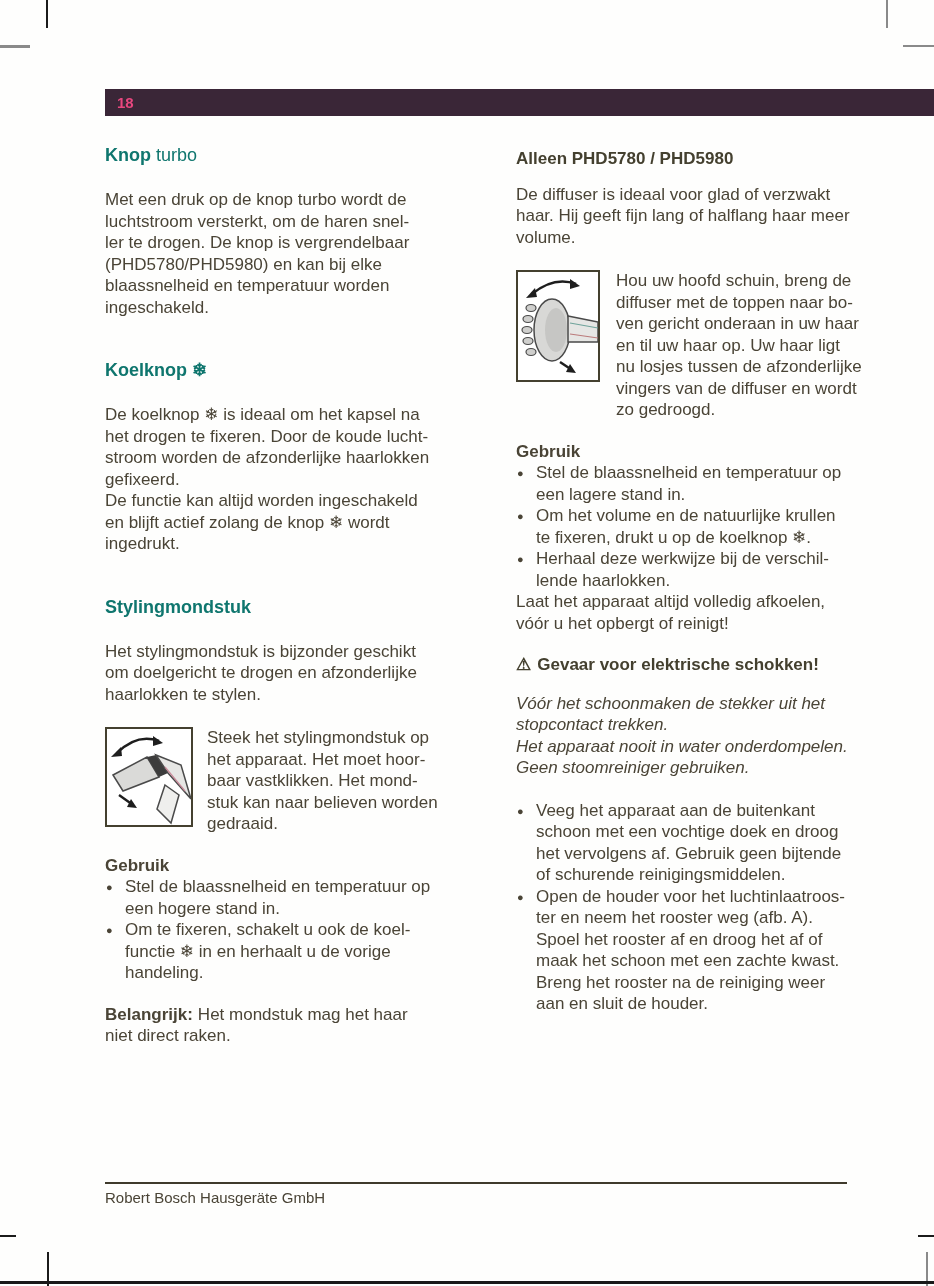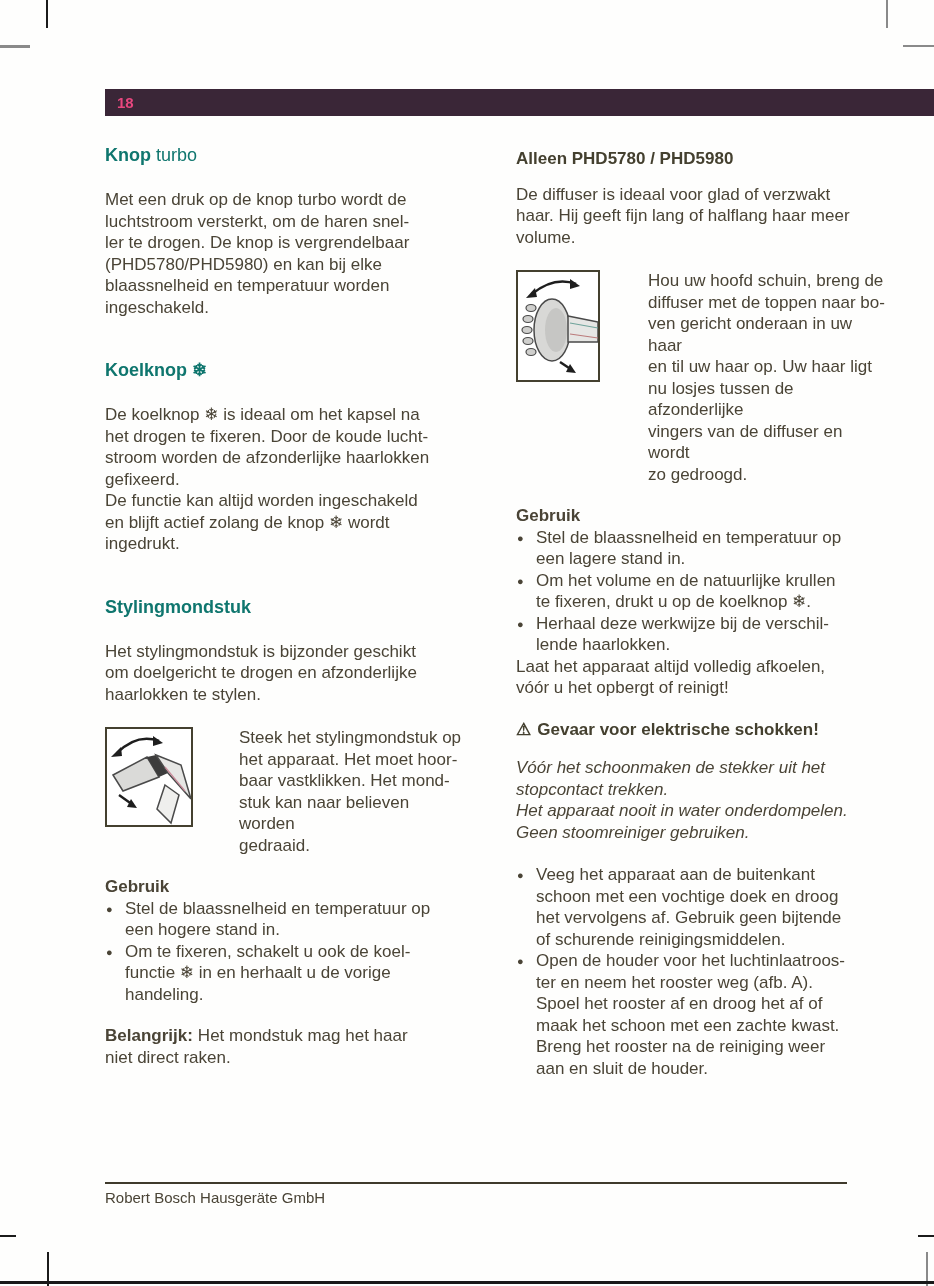--- a/index.html
+++ b/index.html
@@ -36,21 +36,21 @@
     font-size:18px; line-height:30px; font-weight:bold; color:#0f766e;
     margin:0 0 19px 0;
   }
   .t-normal { font-weight:normal; }
   .mt-lg { margin-top:37px; }
   .pre { white-space:pre-line; margin:0; }
   .gap-sm { margin-bottom:22px; }
 
   .model-note { font-weight:bold; font-size:17px; margin:8px 0 14px 0; color:#44402f; }
 
-  .figure-row { display:flex; align-items:flex-start; margin:22px 0 0 0;gap:32px; }
+  .figure-row { display:flex; align-items:flex-start; margin:22px 0 0 0; }
   .figure-box {
     flex:0 0 auto; border:2px solid #44402f; background:#ffffff; box-sizing:border-box;
   }
   .figure-box.nozzle { width:88px; height:100px; margin-right:14px; }
   .figure-box.diffuser { width:84px; height:112px; margin-right:16px; }
 
   .subhead { font-weight:bold; margin:20px 0 0 0; }
   .bullet { position:relative; padding-left:20px; white-space:pre-line; }
   .bullet::before { content:"\25CF"; position:absolute; left:1px; top:1px; font-size:11px; }
 

